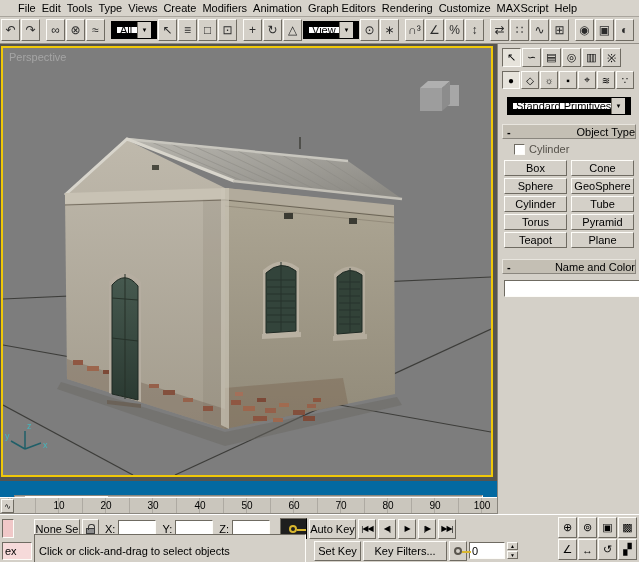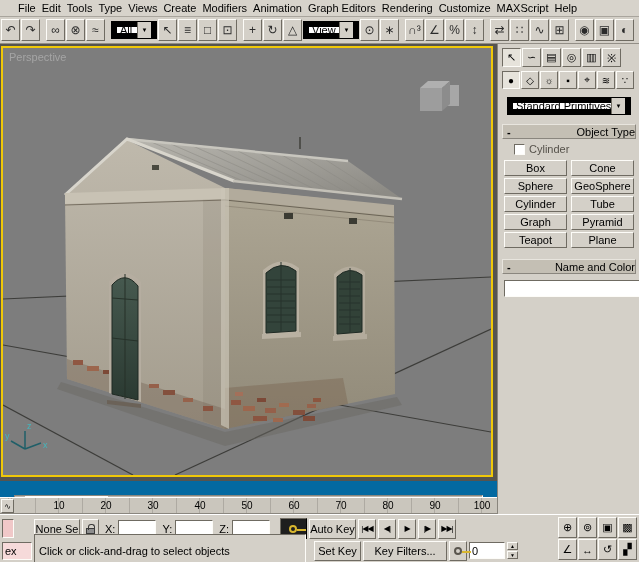--- a/index.html
+++ b/index.html
@@ -328,21 +328,21 @@
 <span class="sunk chk"></span>
 <span>Cylinder</span>
 </div>
 <div id="objgrid">
 <div class="b objbtn">Box</div>
 <div class="b objbtn">Cone</div>
 <div class="b objbtn">Sphere</div>
 <div class="b objbtn">GeoSphere</div>
 <div class="b objbtn">Cylinder</div>
 <div class="b objbtn">Tube</div>
-<div class="b objbtn">Graph</div>
+<div class="b objbtn">Torus</div>
 <div class="b objbtn">Pyramid</div>
 <div class="b objbtn">Teapot</div>
 <div class="b objbtn">Plane</div>
 </div>
 <div class="rollout">
 <span class="minus">-</span>
 <span class="rtitle">Name and Color</span>
 </div>
 <div id="namerow">
 <input id="namefield" value="" style="">

